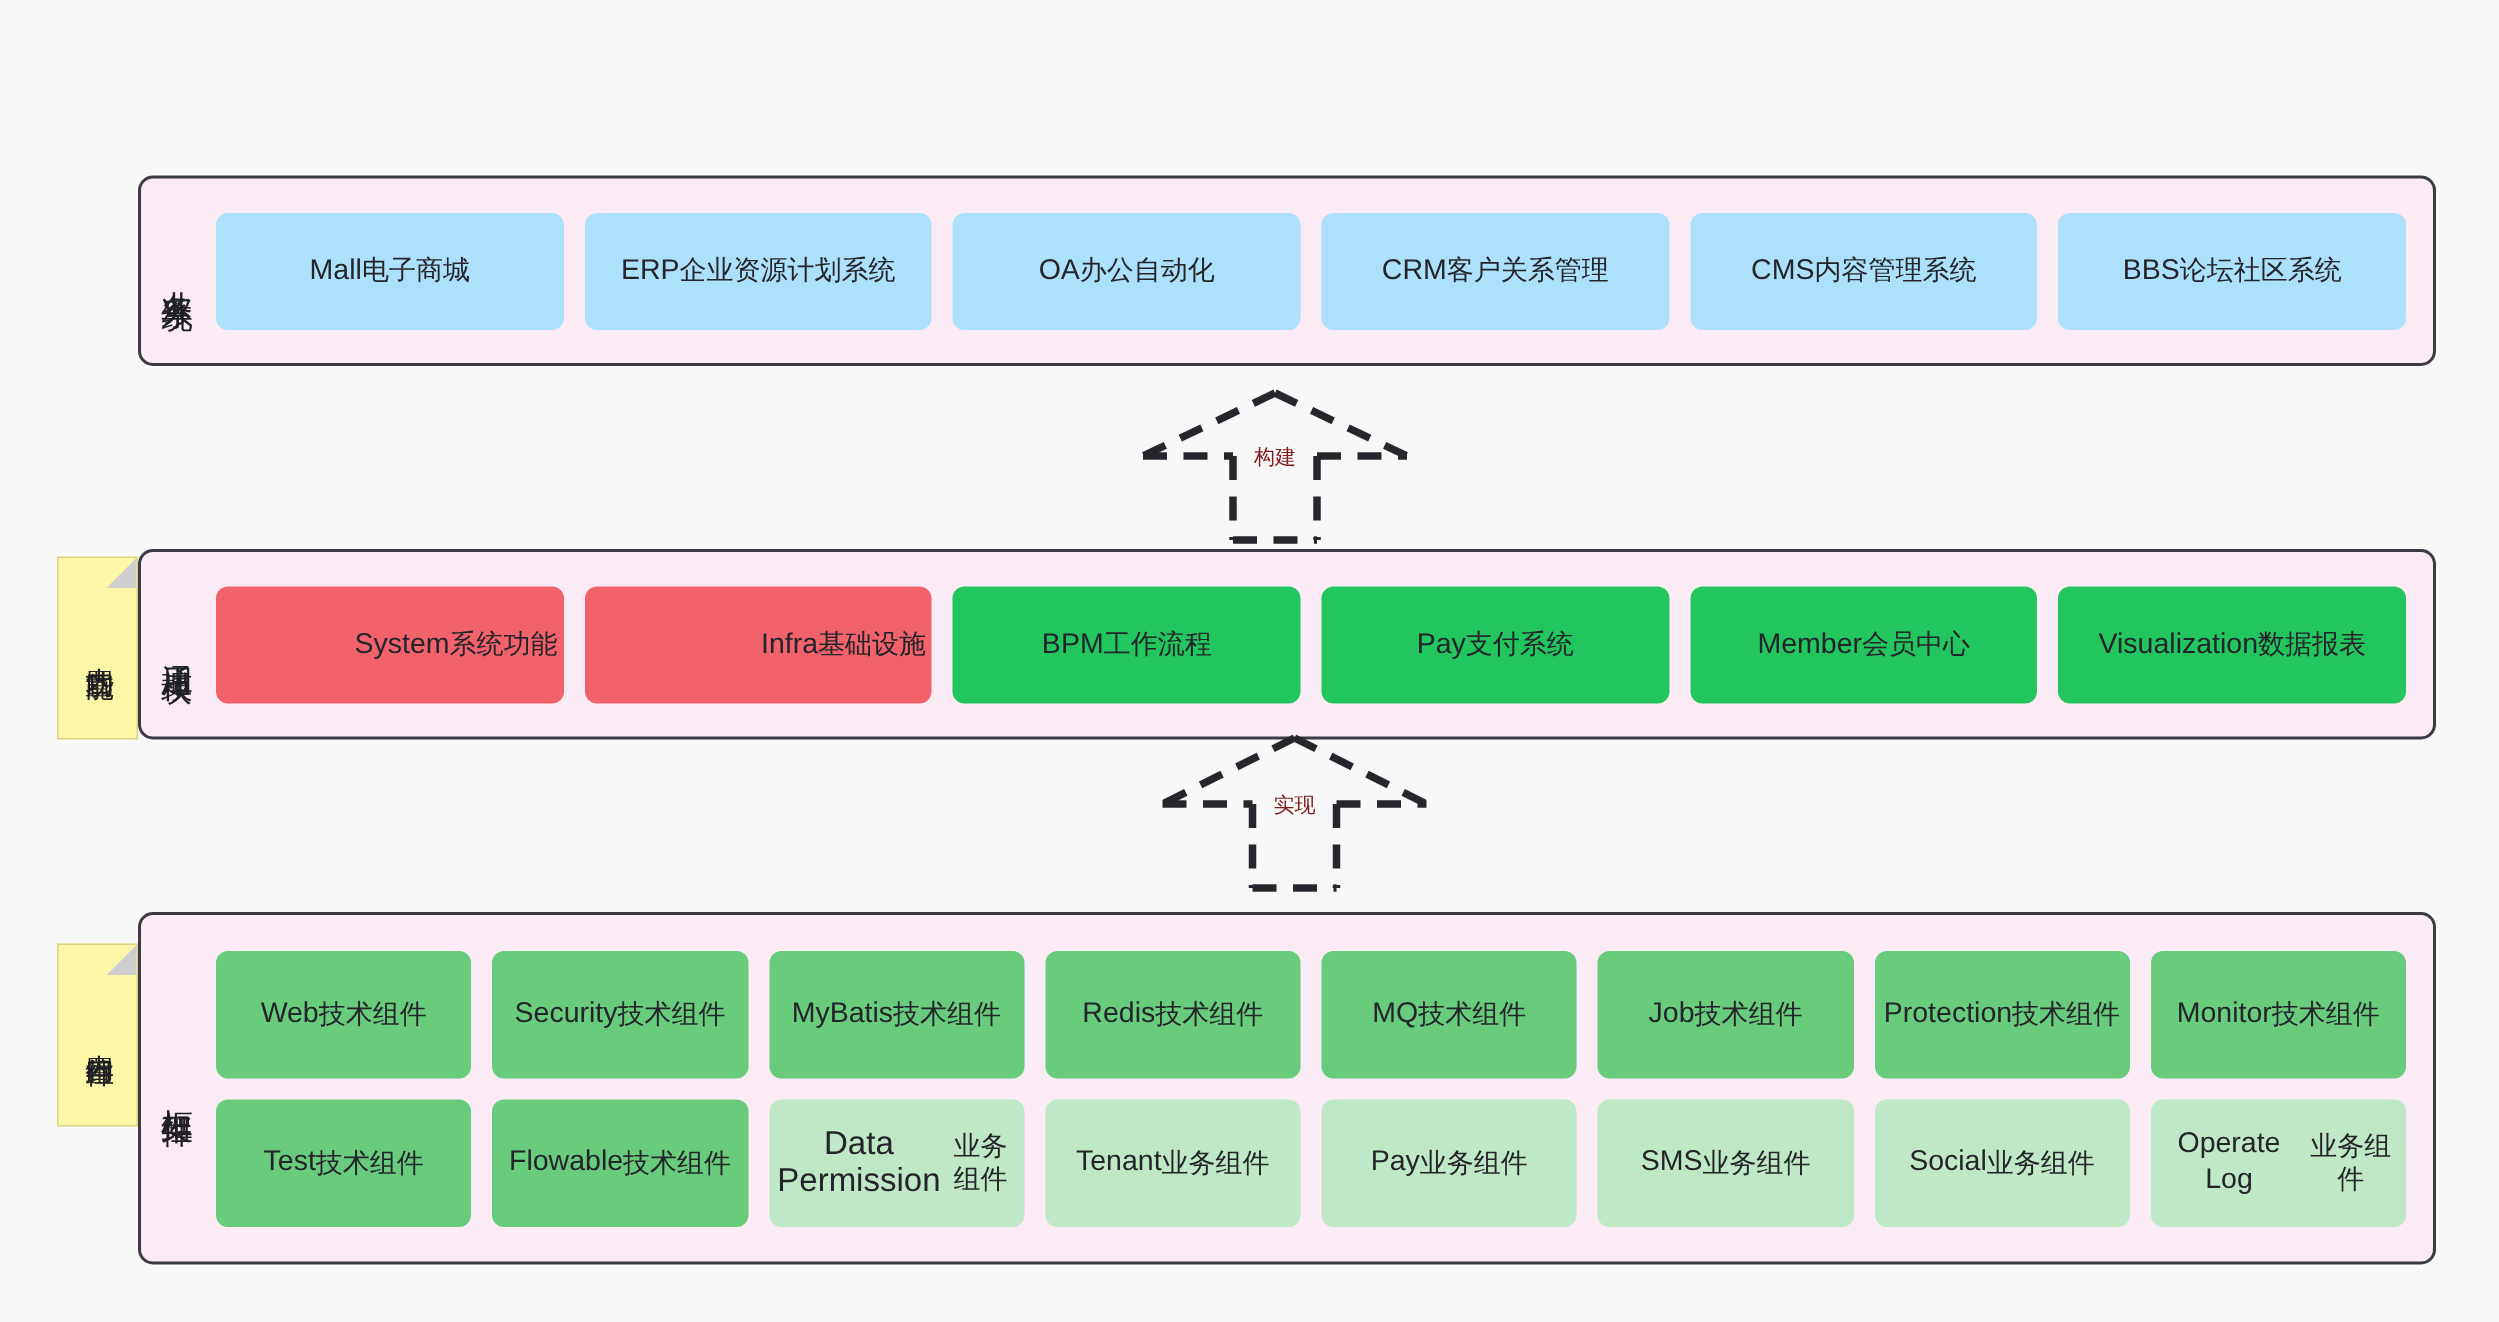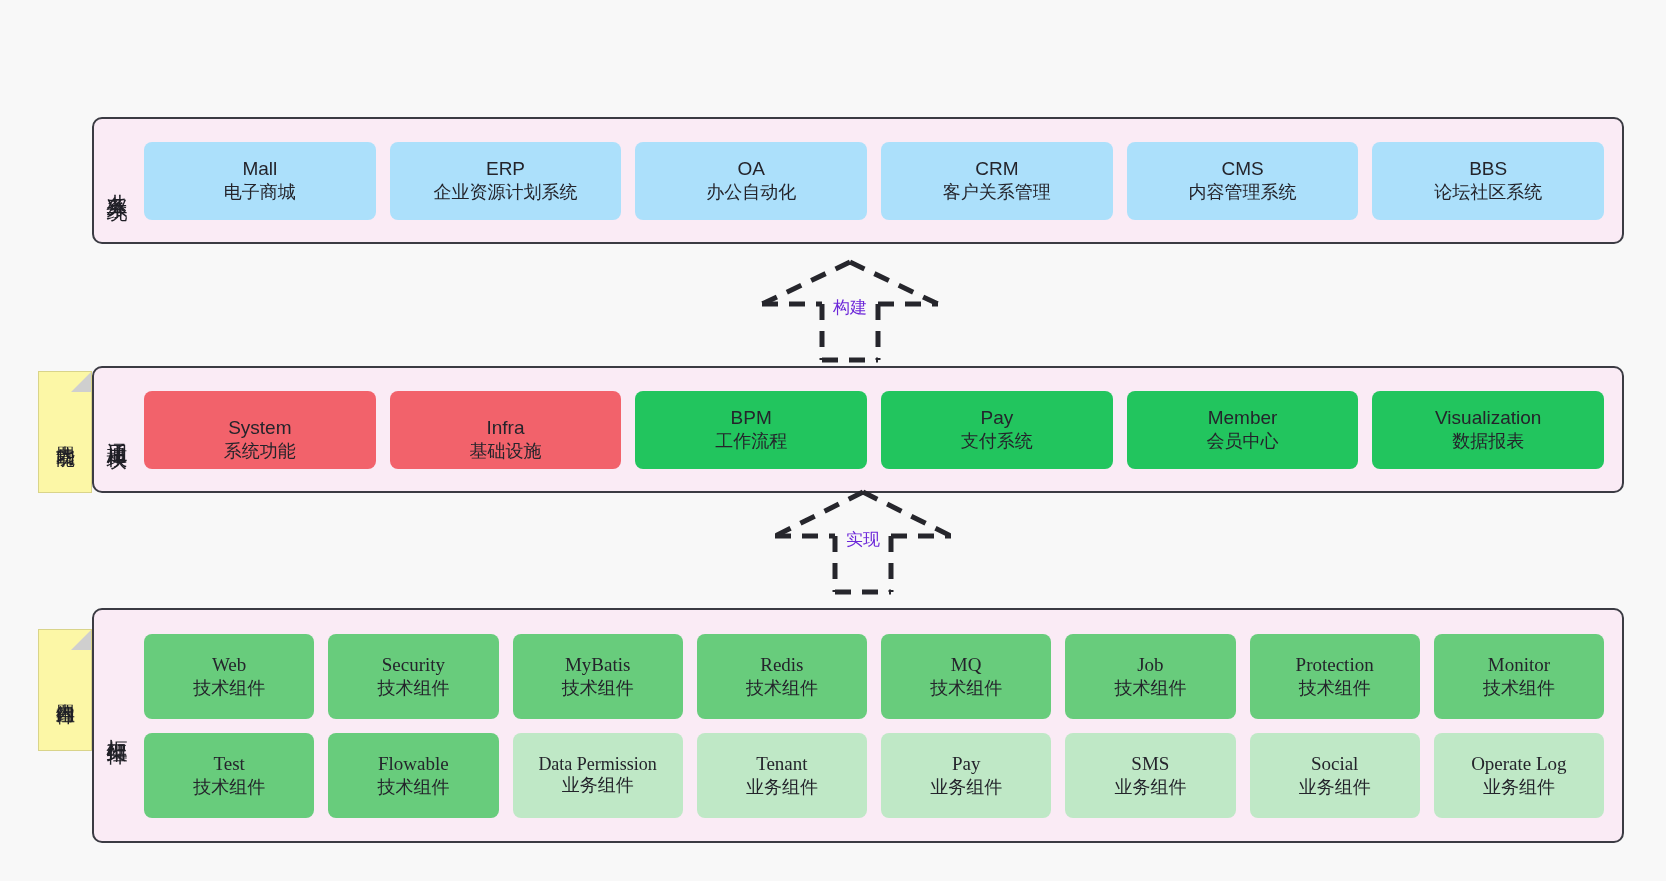--- a/index.html
+++ b/index.html
@@ -50,35 +50,35 @@
     padding: 0 18px 0 4px;
   }
   .card-row {
     display: flex;
     gap: 14px;
   }
   .card {
     flex: 1 1 0;
     border-radius: 8px;
     display: flex;
-    flex-direction: column;
+    flex-direction: row;
     align-items: center;
     justify-content: center;
     text-align: center;
     color: #24242b;
     line-height: 1.25;
     padding: 6px 4px;
     user-select: none;
   }
   #layer-business .card, #layer-modules .card { height: 78px; }
-  #layer-framework .card { height: 85px; font-family: Liberation Serif, serif; }
+  #layer-framework .card { height: 85px; }
 
   .card .en { font-size: 19px; }
   .card .cn { font-size: 18px; }
-  .card.tight .en { font-size: 18px; line-height: 1.12; }
+  .card.tight .en { font-size: 22px; line-height: 1.12; }
 
   
   .c-blue       { background: #ace0fb; }
   .c-red        { background: #f2626b; justify-content: flex-end; }
   .c-pink       { background: #22c55e; }
   .c-green      { background: #68cc7c; }
   .c-lightgreen { background: #bfe8c6; }
 
   
   .note {
@@ -110,22 +110,22 @@
 
   
   .arrow-group { position: absolute; }
   #arrow-build   { left: 760px; top: 256px; width: 180px; height: 110px; }
   #arrow-realize { left: 773px; top: 486px; width: 180px; height: 112px; }
   .arrow-group svg { display: block; overflow: visible; }
   .arrow-label {
     position: absolute;
     left: 50%;
     transform: translateX(-50%);
-    font-size: 17px;
-    color: #6d28d9;
+    font-size: 14px;
+    color: #7f1d1d;
     background: #f8f8f8;
     padding: 0 3px;
     white-space: nowrap;
     user-select: none;
   }
   #arrow-build .arrow-label   { top: 40px; }
   #arrow-realize .arrow-label { top: 42px; }
 </style>
 </head>
 <body>

